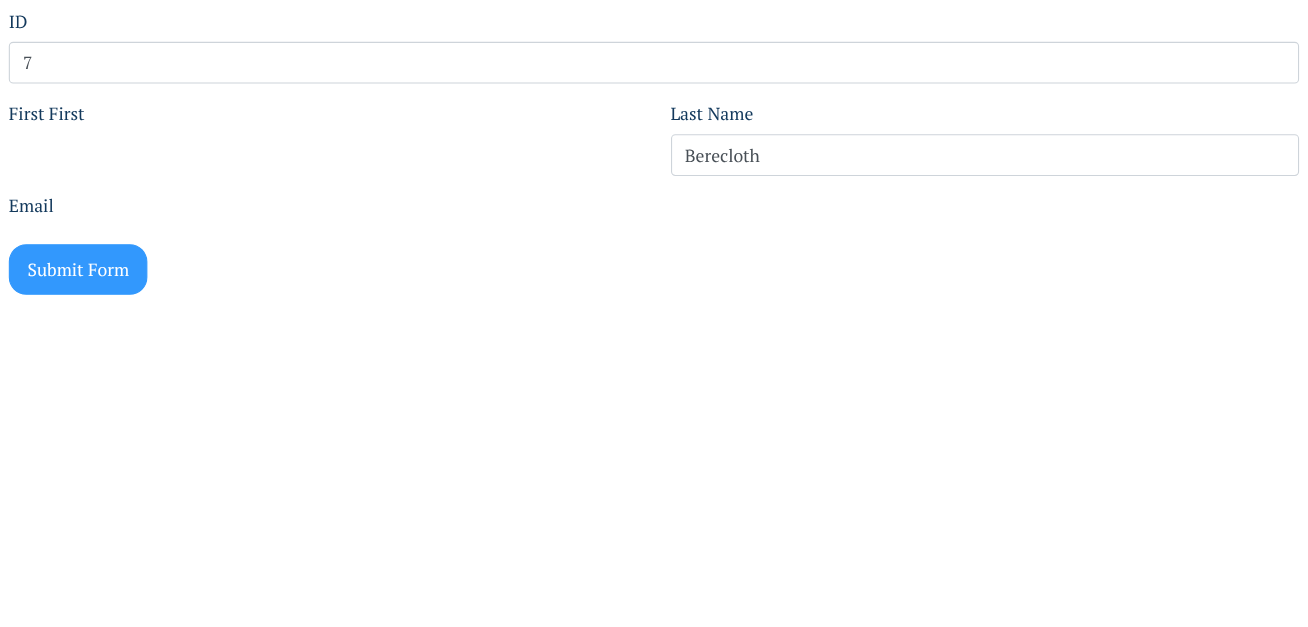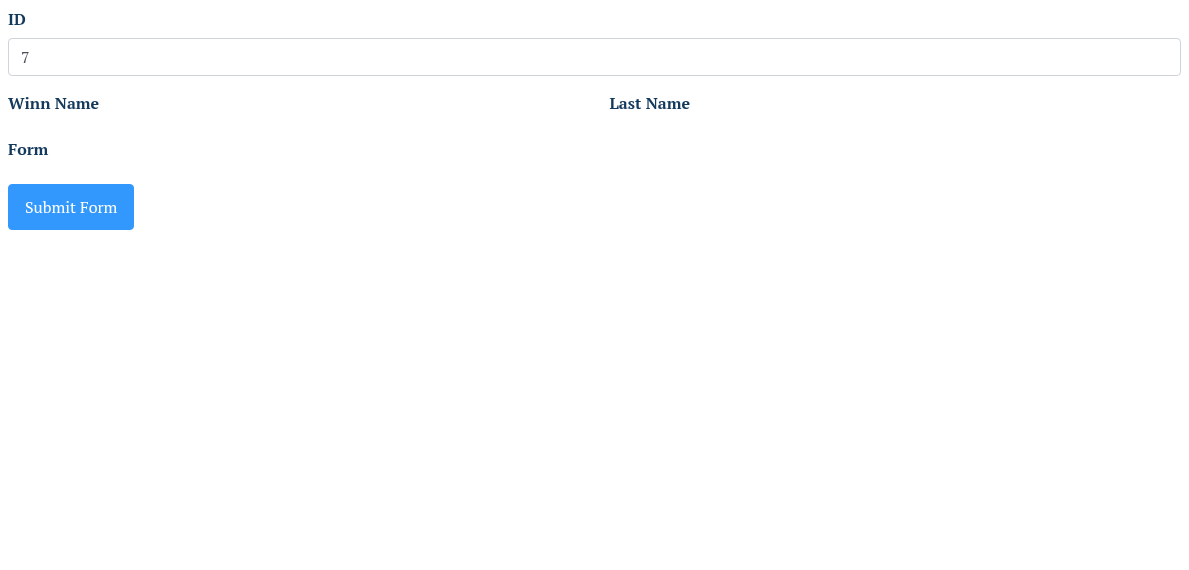--- a/index.html
+++ b/index.html
@@ -22,21 +22,21 @@
       margin-right: -15px;
     }
     .col {
       flex: 1;
       padding-left: 15px;
       padding-right: 15px;
     }
     label {
       display: inline-block;
       margin-bottom: 8px;
-      font-weight: 700;
+      font-weight: 400;
       color: #13395c;
       font-size: 16px;
     }
     .form-control {
       display: block;
       width: 100%;
       padding: 6px 12px;
       font-size: 16px;
       line-height: 1.5;
       color: #495057;
@@ -54,21 +54,21 @@
     .btn {
       display: inline-block;
       font-weight: 400;
       text-align: center;
       vertical-align: middle;
       cursor: pointer;
       border: 1px solid transparent;
       padding: 10px 16px;
       font-size: 16px;
       line-height: 1.5;
-      border-radius: 4px;
+      border-radius: 16px;
       font-family: inherit;
     }
     .btn-primary {
       color: #fff;
       background-color: #3298fd;
       border-color: #3298fd;
     }
   </style>
 </head>
 <body>
@@ -76,30 +76,31 @@
 <form>
 
   <div class="form-group">
     <label>ID</label>
     <input type="text" class="form-control" value="7" style="">
   </div>
 
   <div class="row">
     <div class="col">
       <div class="form-group">
-        <label>Winn Name</label>
+        <label>First First</label>
       </div>
     </div>
     <div class="col">
       <div class="form-group">
         <label>Last Name</label>
+        <input type="text" class="form-control" value="Berecloth" style="">
       </div>
     </div>
   </div>
 
   <div class="form-group">
-    <label>Form</label>
+    <label>Email</label>
   </div>
 
 
   <button type="submit" class="btn btn-primary">Submit Form</button>
 
 </form>
 
 </body></html>

